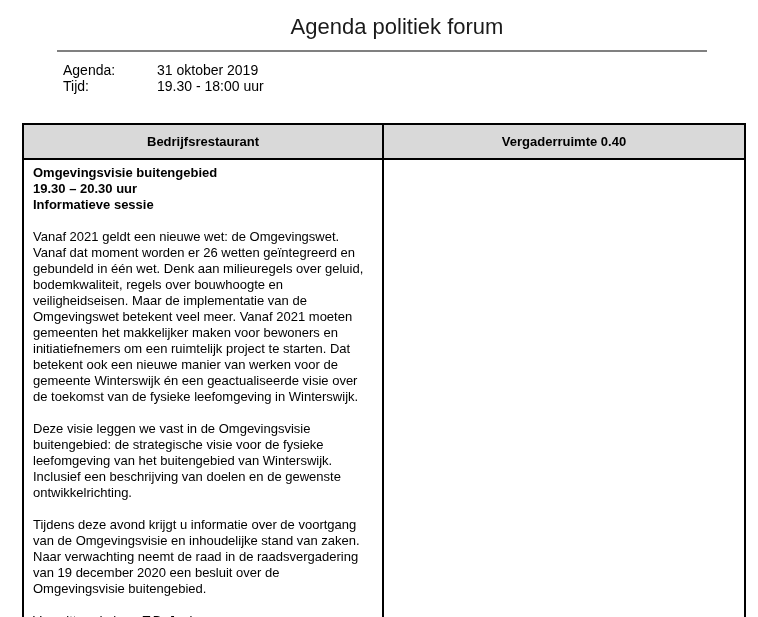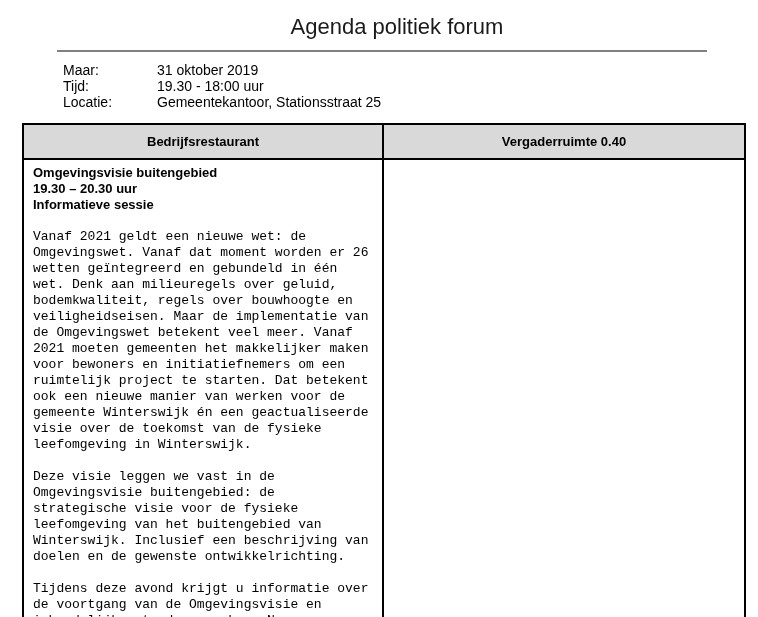--- a/index.html
+++ b/index.html
@@ -71,43 +71,39 @@
     grid-template-columns: 1fr 1fr;
     min-height: 470px;
   }
   .td {
     font-size: 13px;
     line-height: 16px;
     padding: 5px 9px 0 9px;
   }
   .td.left { border-right: 2px solid var(--border-color, #000000); }
   .session-head { font-weight: 700; }
-  .td p { margin: 16px 0 0 0; font-family: Liberation Mono, monospace; }
+  .td p { margin: 16px 0 0 0; }
 </style>
 </head>
 <body>
 
 <div class="page">
 
   <div class="doc-title">Agenda politiek forum</div>
 
   <div class="title-rule"></div>
 
   <div class="meta">
     <div class="meta-row">
-      <span class="meta-label">Maar:</span>
+      <span class="meta-label">Agenda:</span>
       <span class="meta-value">31 oktober 2019</span>
     </div>
     <div class="meta-row">
       <span class="meta-label">Tijd:</span>
       <span class="meta-value">19.30 - 18:00 uur</span>
-    </div>
-    <div class="meta-row">
-      <span class="meta-label">Locatie:</span>
-      <span class="meta-value">Gemeentekantoor, Stationsstraat 25</span>
     </div>
   </div>
 
   <div class="agenda-table">
     <div class="thead">
       <div class="th first">Bedrijfsrestaurant</div>
       <div class="th">Vergaderruimte 0.40</div>
     </div>
     <div class="tbody">
       <div class="td left">

